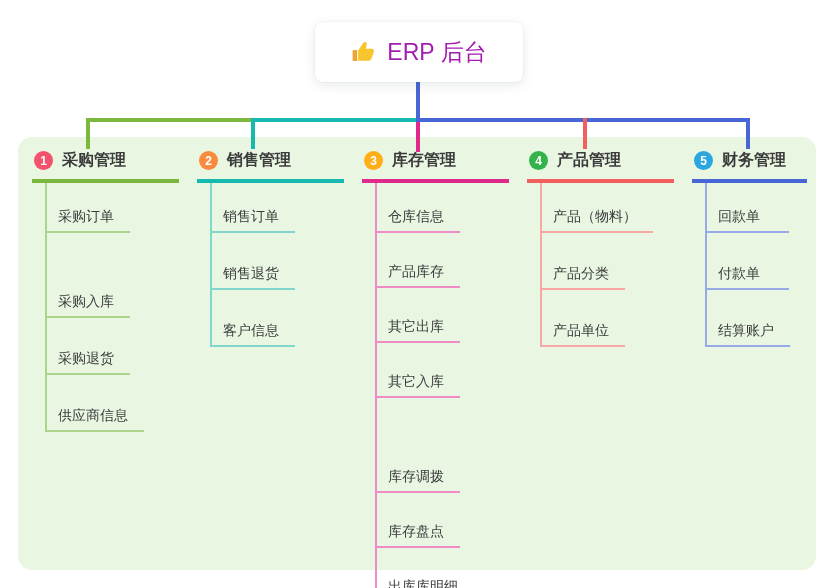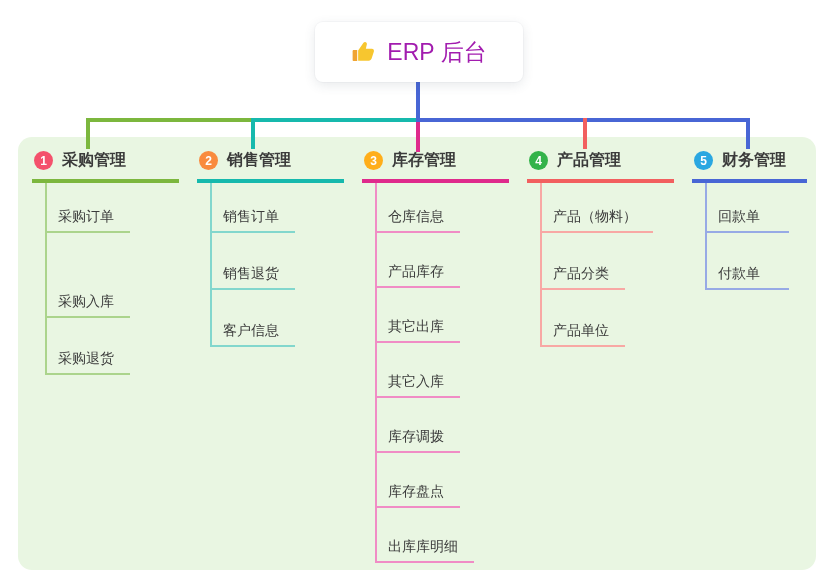--- a/index.html
+++ b/index.html
@@ -81,20 +81,21 @@
 
   <div class="branch pos-1">
     <div class="branch-header" style="border-bottom-color: rgb(124, 183, 62);">
       <span class="badge" style="background: rgb(244, 81, 108);">1</span>
       <span class="branch-label">采购管理</span>
     </div>
     <div class="children" style="border-left-color: rgb(171, 212, 140);">
         <div class="child" style="border-bottom-color: rgb(171, 212, 140);">采购订单</div>
         <div class="child" style="border-bottom-color: rgb(171, 212, 140); margin-top: 28px;">采购入库</div>
         <div class="child" style="border-bottom-color: rgb(171, 212, 140);">采购退货</div>
+        <div class="child" style="border-bottom-color: rgb(171, 212, 140);">供应商信息</div>
       </div>
   </div>
 
   <div class="branch pos-2">
     <div class="branch-header" style="border-bottom-color: rgb(22, 185, 173);">
       <span class="badge" style="background: rgb(249, 139, 62);">2</span>
       <span class="branch-label">销售管理</span>
     </div>
     <div class="children" style="border-left-color: rgb(130, 215, 205);">
         <div class="child" style="border-bottom-color: rgb(130, 215, 205);">销售订单</div>
@@ -106,21 +107,21 @@
   <div class="branch pos-3">
     <div class="branch-header" style="border-bottom-color: rgb(223, 42, 140);">
       <span class="badge" style="background: rgb(255, 174, 26);">3</span>
       <span class="branch-label">库存管理</span>
     </div>
     <div class="children" style="border-left-color: rgb(240, 140, 197);">
         <div class="child" style="border-bottom-color: rgb(240, 140, 197);">仓库信息</div>
         <div class="child" style="border-bottom-color: rgb(240, 140, 197);">产品库存</div>
         <div class="child" style="border-bottom-color: rgb(240, 140, 197);">其它出库</div>
         <div class="child" style="border-bottom-color: rgb(240, 140, 197);">其它入库</div>
-        <div class="child" style="border-bottom-color: rgb(240, 140, 197);">库存调拨</div>
+        <div class="child" style="border-bottom-color: rgb(240, 140, 197); margin-top: 40px;">库存调拨</div>
         <div class="child" style="border-bottom-color: rgb(240, 140, 197);">库存盘点</div>
         <div class="child" style="border-bottom-color: rgb(240, 140, 197);">出库库明细</div>
       </div>
   </div>
 
   <div class="branch pos-4">
     <div class="branch-header" style="border-bottom-color: rgb(242, 95, 95);">
       <span class="badge" style="background: rgb(51, 179, 74);">4</span>
       <span class="branch-label">产品管理</span>
     </div>
@@ -132,16 +133,17 @@
   </div>
 
   <div class="branch pos-5">
     <div class="branch-header" style="border-bottom-color: rgb(72, 102, 213);">
       <span class="badge" style="background: rgb(42, 167, 225);">5</span>
       <span class="branch-label">财务管理</span>
     </div>
     <div class="children" style="border-left-color: rgb(151, 170, 229);">
         <div class="child" style="border-bottom-color: rgb(151, 170, 229);">回款单</div>
         <div class="child" style="border-bottom-color: rgb(151, 170, 229);">付款单</div>
+        <div class="child" style="border-bottom-color: rgb(151, 170, 229);">结算账户</div>
       </div>
   </div>
 
 </div>
 
 </body></html>

